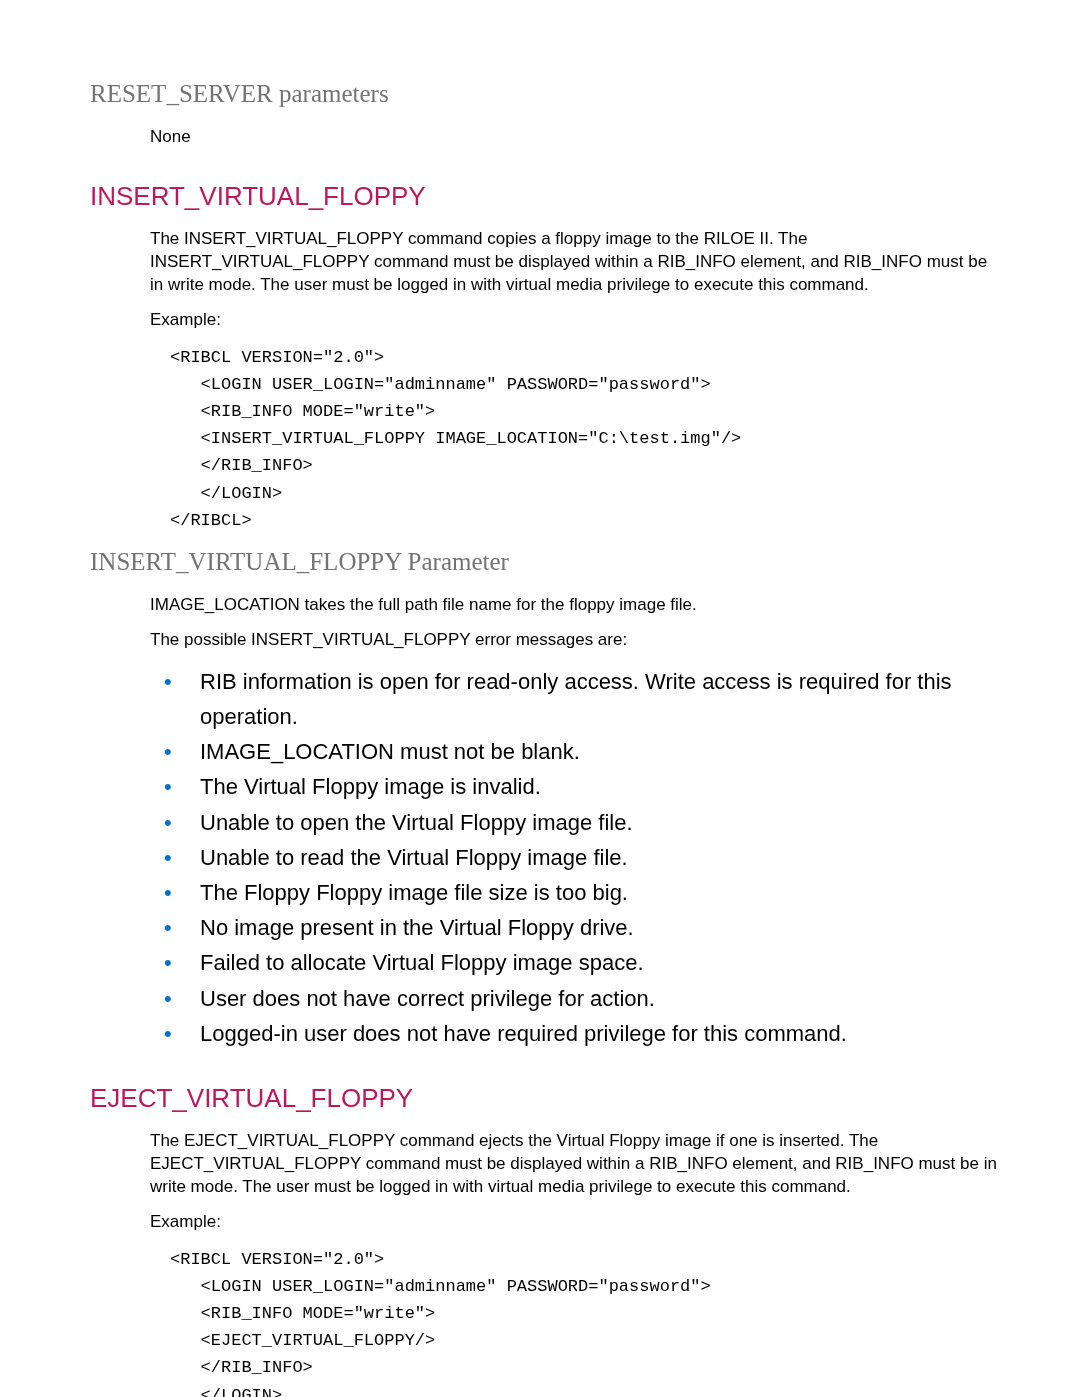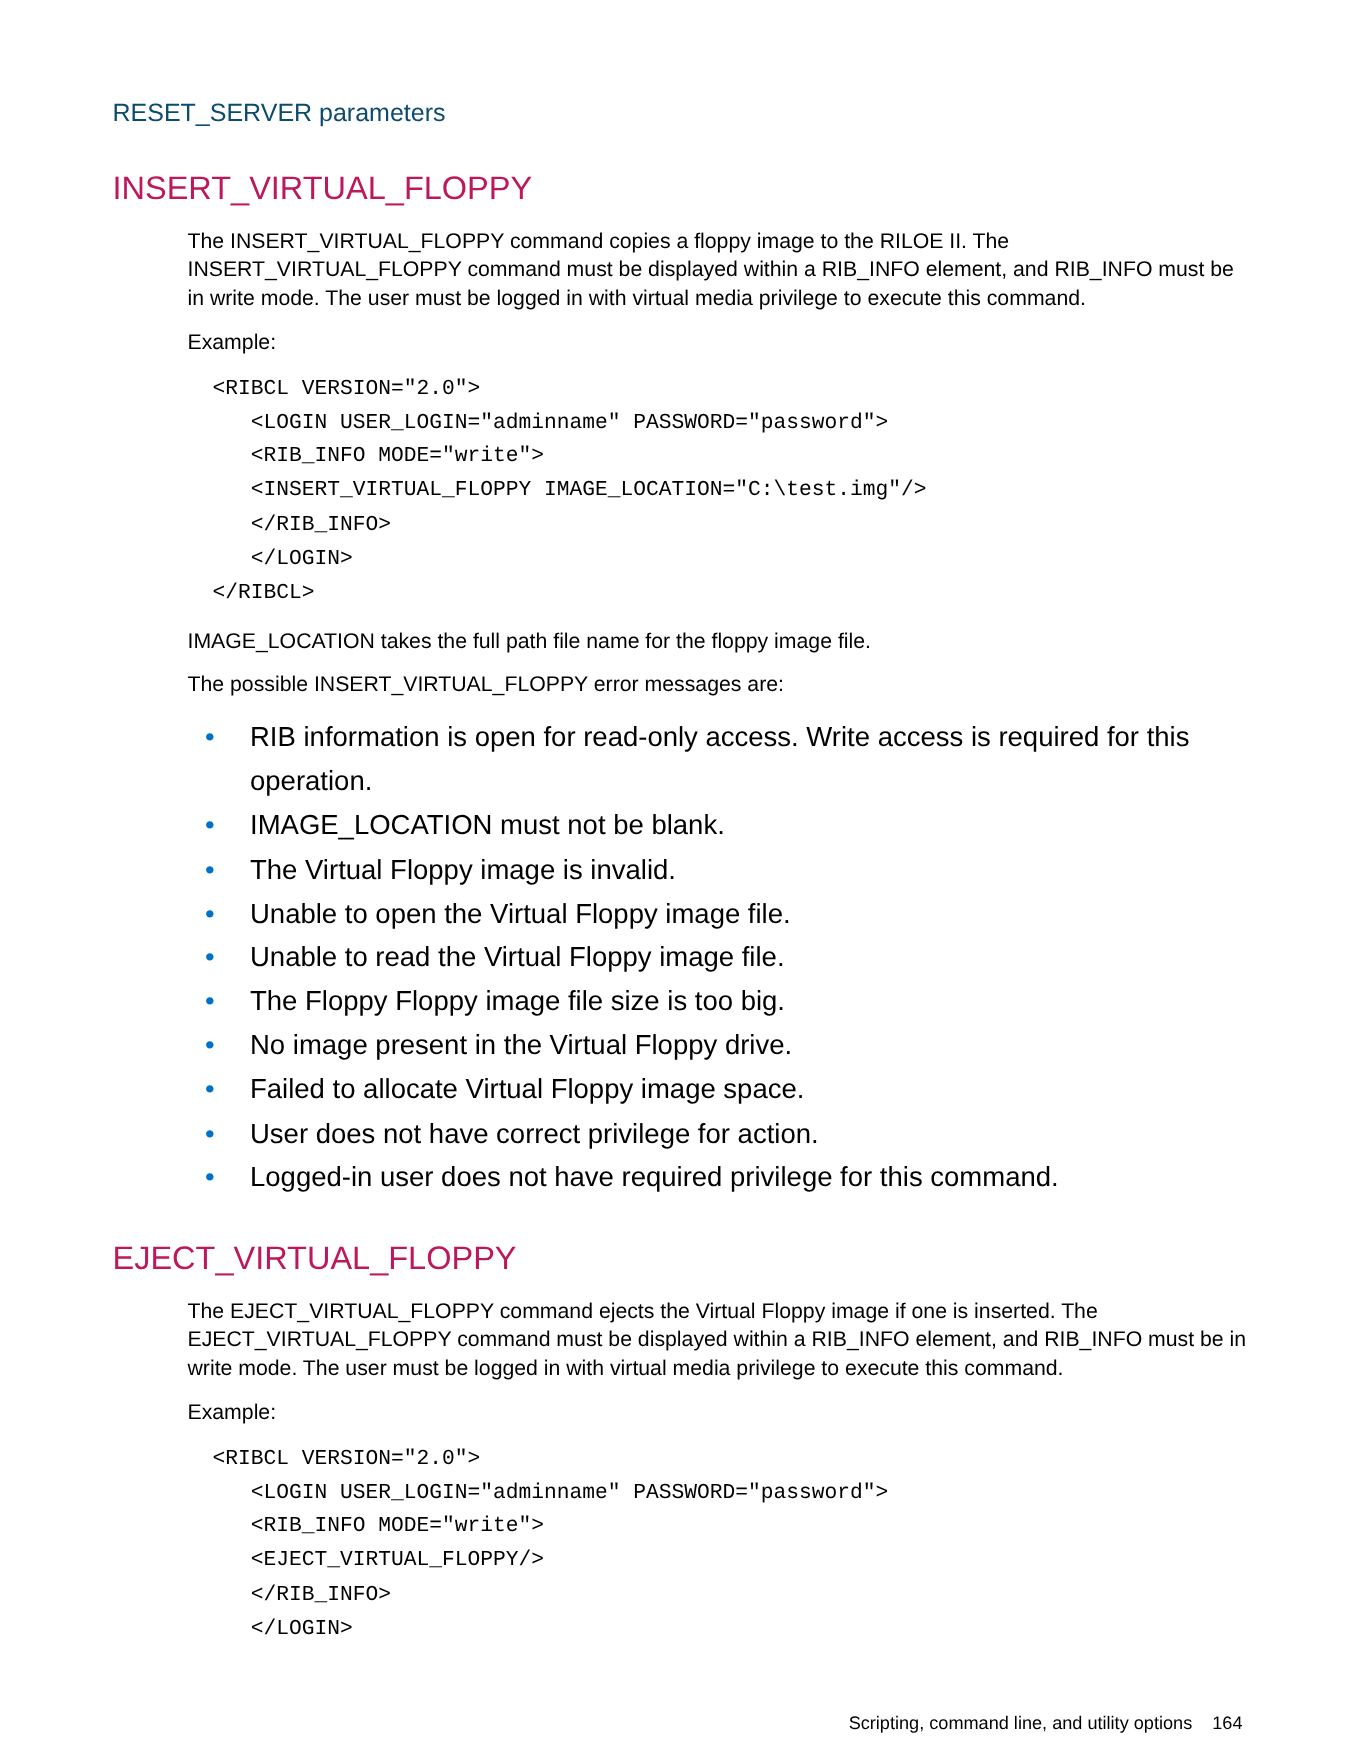--- a/index.html
+++ b/index.html
@@ -8,24 +8,25 @@
     background: #fff;
     font-family: "Segoe UI", "Helvetica Neue", Arial, sans-serif;
     width: 1080px;
     color: #000;
   }
   .page {
     padding: 80px 80px 40px 90px;
     box-sizing: border-box;
   }
   .h3 {
-    color: #0c4a6e;
-    font-size: 20px;
+    color: #737373;
+    font-size: 25px;
     font-weight: 400;
     margin: 0 0 18px 0;
+    font-family: Liberation Serif, serif;
   }
   .h2 {
     color: #be185d;
     font-size: 26px;
     font-weight: 400;
     margin: 32px 0 16px 0;
   }
   .body-text {
     font-size: 17px;
     line-height: 1.35;
@@ -64,32 +65,34 @@
   .footer-page {
     padding-left: 12px;
   }
 </style>
 </head>
 <body>
 
 <div class="page">
 
   <div class="h3">RESET_SERVER parameters</div>
+  <div class="body-text indent-1">None</div>
 
   <div class="h2">INSERT_VIRTUAL_FLOPPY</div>
   <div class="body-text indent-1">The INSERT_VIRTUAL_FLOPPY command copies a floppy image to the RILOE II. The INSERT_VIRTUAL_FLOPPY command must be displayed within a RIB_INFO element, and RIB_INFO must be in write mode. The user must be logged in with virtual media privilege to execute this command.</div>
   <div class="body-text indent-1">Example:</div>
   <div class="code-block">&lt;RIBCL VERSION="2.0"&gt;
    &lt;LOGIN USER_LOGIN="adminname" PASSWORD="password"&gt;
    &lt;RIB_INFO MODE="write"&gt;
    &lt;INSERT_VIRTUAL_FLOPPY IMAGE_LOCATION="C:\test.img"/&gt;
    &lt;/RIB_INFO&gt;
    &lt;/LOGIN&gt;
 &lt;/RIBCL&gt;</div>
 
+  <div class="h3">INSERT_VIRTUAL_FLOPPY Parameter</div>
   <div class="body-text indent-1">IMAGE_LOCATION takes the full path file name for the floppy image file.</div>
 
   <div class="body-text indent-1">The possible INSERT_VIRTUAL_FLOPPY error messages are:</div>
   <ul class="errors">
     <li>RIB information is open for read-only access. Write access is required for this operation.</li>
     <li>IMAGE_LOCATION must not be blank.</li>
     <li>The Virtual Floppy image is invalid.</li>
     <li>Unable to open the Virtual Floppy image file.</li>
     <li>Unable to read the Virtual Floppy image file.</li>
     <li>The Floppy Floppy image file size is too big.</li>

